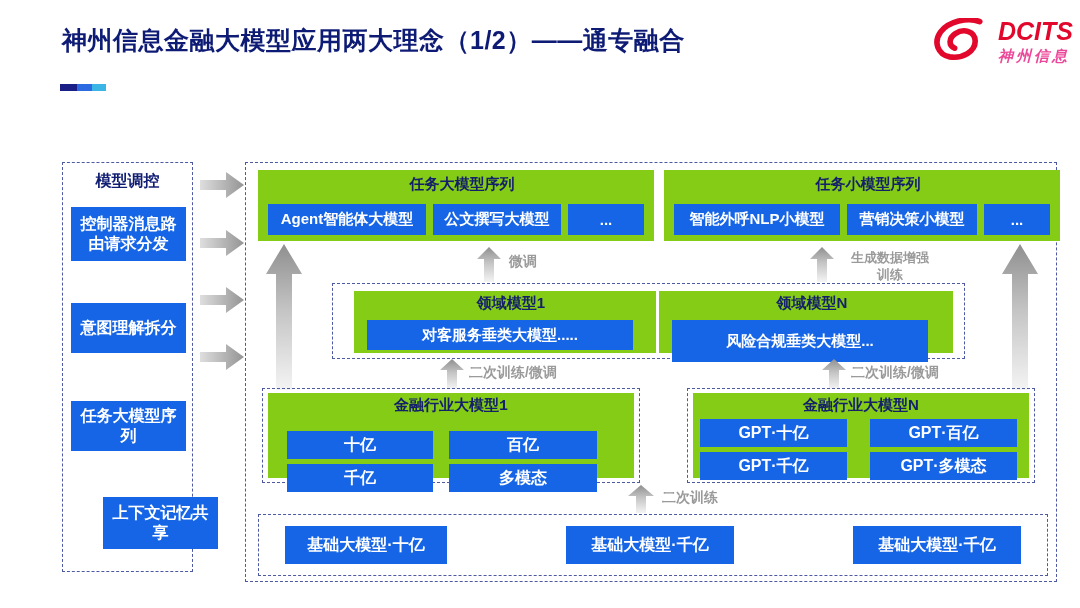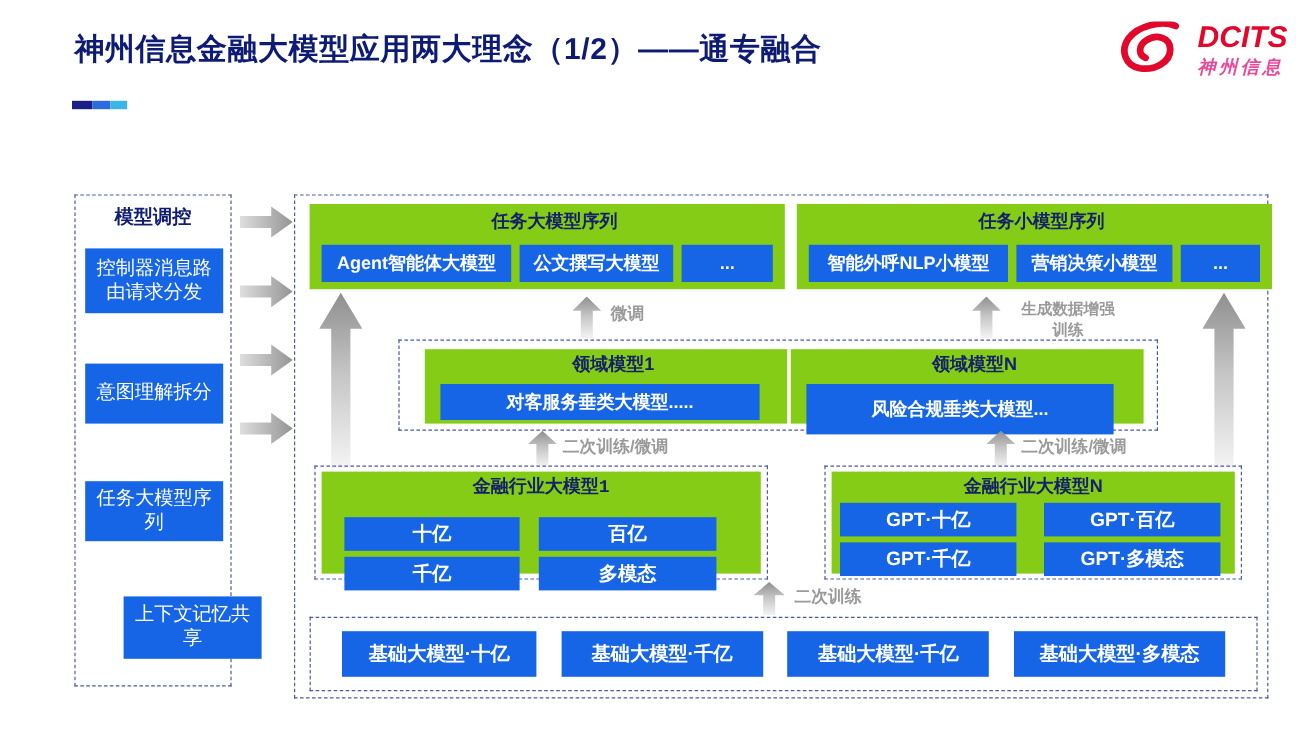--- a/index.html
+++ b/index.html
@@ -16,21 +16,21 @@
   .subtitle{position:absolute;left:140px;top:96px;width:800px;text-align:center;
             font-size:20px;font-weight:bold;color:#1c12b2;}
   .logo{position:absolute;left:930px;top:18px;display:flex;align-items:center;gap:6px;}
   .logo-name{font-size:25px;font-weight:bold;font-style:italic;color:#e2082c;line-height:1;}
   .logo-sub{font-size:15px;color:#ec4899;letter-spacing:3px;margin-top:3px;font-weight:bold;font-style:italic;}
   .dash{position:absolute;border:1px dashed #4d59a3;box-sizing:border-box;background:transparent;}
   .panel{position:absolute;background:#84cc16;padding-left:12px;}
   .hdr{color:#15206b;font-weight:bold;font-size:15px;text-align:center;}
   .blue-box{background:#1565e6;color:#ffffff;font-weight:bold;display:flex;
             align-items:center;justify-content:center;text-align:center;box-sizing:border-box;}
-  .sb-btn{position:absolute;left:8px;width:115px;background:#1565e6;color:#fff;font-weight:normal;
+  .sb-btn{position:absolute;left:8px;width:115px;background:#1565e6;color:#fff;font-weight:bold;
           font-size:16px;line-height:1.28;display:flex;align-items:center;justify-content:center;
           text-align:center;padding:0 4px;box-sizing:border-box;word-break:break-all;}
   .sidebar-title{position:absolute;top:8px;left:0;width:100%;text-align:center;
                  font-size:16px;font-weight:bold;color:#101d72;}
   .glabel{position:absolute;color:#9a9a9a;font-weight:bold;font-size:14px;white-space:nowrap;}
   .glabel2{position:absolute;color:#9a9a9a;font-weight:bold;font-size:13px;line-height:17px;
            width:104px;text-align:center;}
   .items-row{position:absolute;left:10px;right:10px;top:34px;height:31px;display:flex;gap:7px;}
   .items-row .blue-box{font-size:15px;height:31px;}
   .grid2{position:absolute;display:grid;}
@@ -182,17 +182,16 @@
   <svg class="abs" style="left:628px;top:485px;" width="26" height="28" viewBox="0 0 26 28">
       <polygon points="13,0 26,11 18,11 18,28 8,28 8,11 0,11" fill="url(#gv)"></polygon>
     </svg>
   <div class="glabel" style="left:662px;top:489px;">二次训练</div>
 
   <div class="dash" style="left:258px;top:514px;width:790px;height:62px;">
     <div class="base-flex">
       <div class="blue-box" style="width:162px;">基础大模型·十亿</div>
       <div class="blue-box" style="width:168px;">基础大模型·千亿</div>
       <div class="blue-box" style="width:168px;">基础大模型·千亿</div>
-      <div class="blue-box" style="width:176px;">基础大模型·多模态</div>
     </div>
   </div>
 
 </div>
 
 </body></html>

